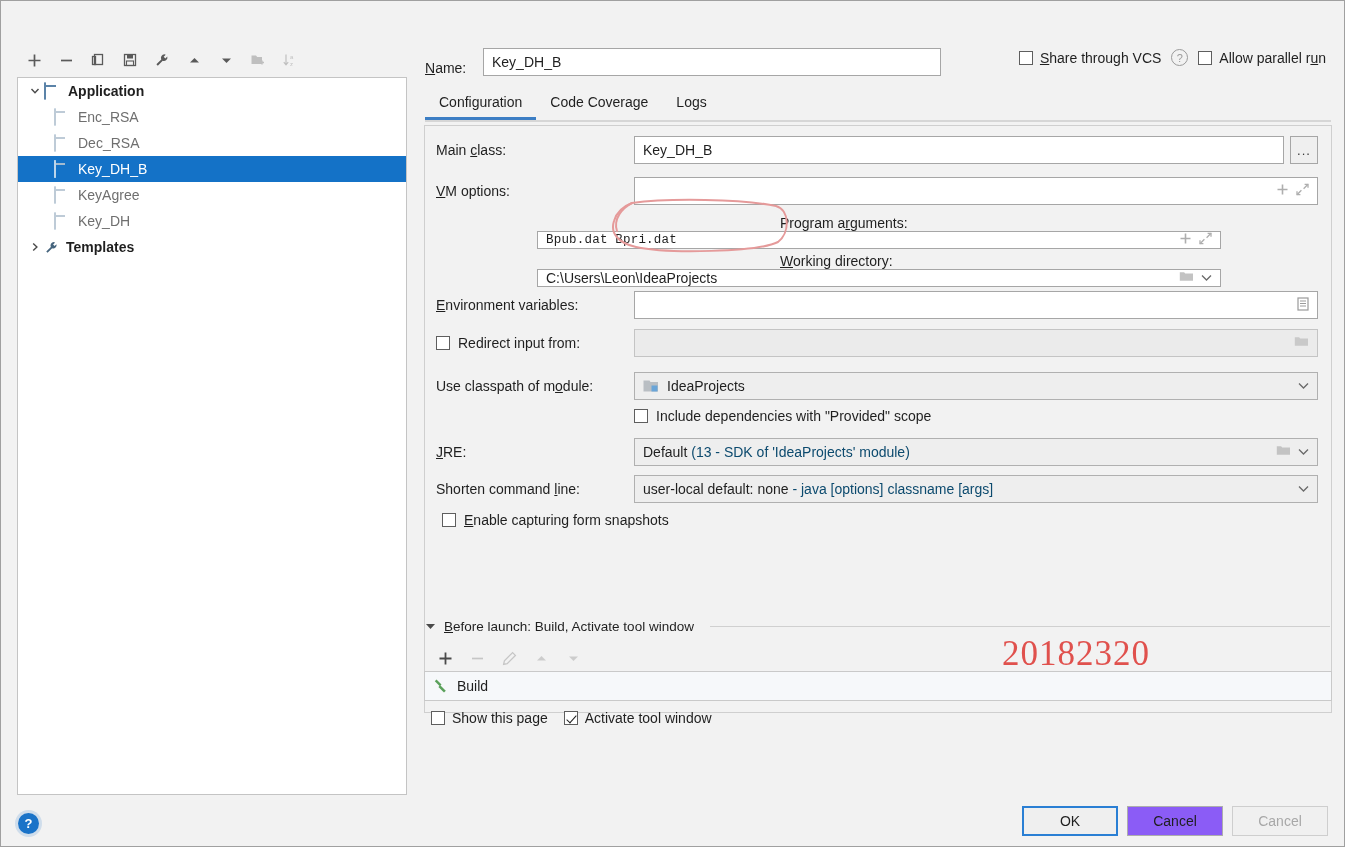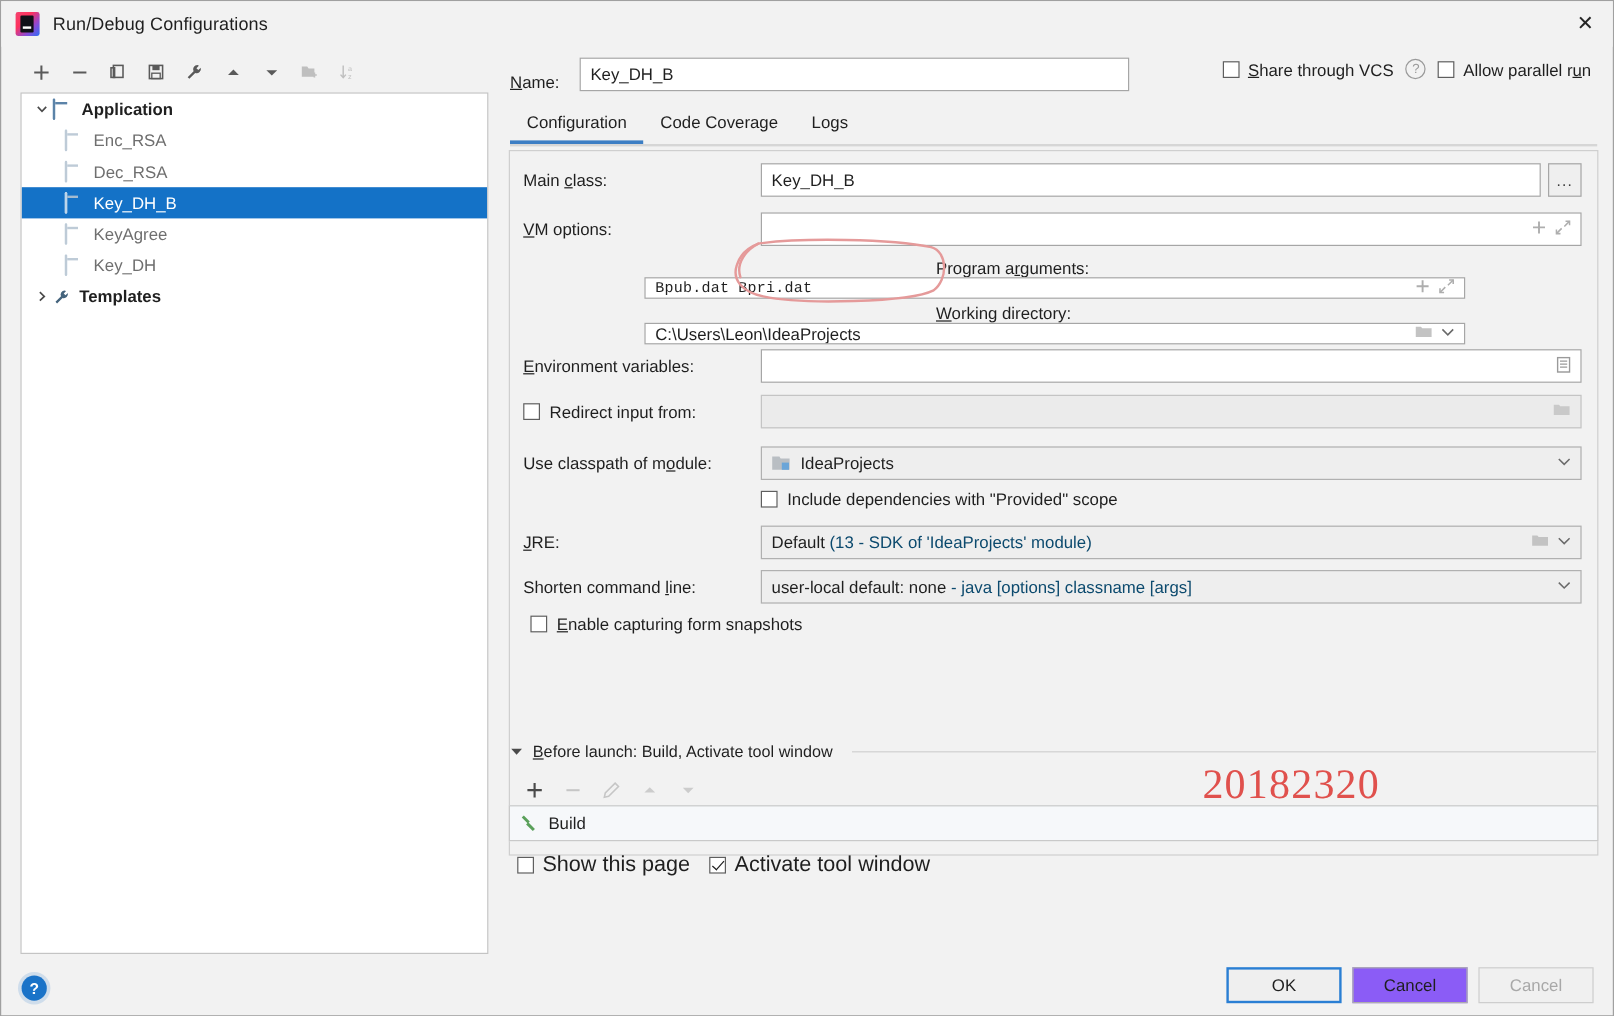--- a/index.html
+++ b/index.html
@@ -177,21 +177,21 @@
   .bl-toolbar {
     position: absolute; left: 428px; top: 643px; display: flex; align-items: center;
   }
   .bl-list {
     position: absolute; left: 423px; top: 670px; width: 908px; height: 30px;
     background: #f6f8fa; border: 1px solid #c9c9c9;
     display: flex; align-items: center; padding-left: 8px; font-size: 14px;
   }
   .bl-foot {
     position: absolute; left: 430px; top: 709px; display: flex; align-items: center; gap: 16px;
-    font-size: 18px;
+    font-size: 14px;
     text-align: center;
   }
   .annotation-num {
     position: absolute; left: 1001px; top: 633px;
     font-family: "Liberation Serif", serif; font-size: 35px; color: #e0514d;
     letter-spacing: 1px;
   }
 
   
   .red-ellipse {
@@ -216,25 +216,20 @@
   .btn.disabled { color: #a8a8a8; background: #f0f0f0; border-color: #cecece; }
   .btn-row {
     position: absolute; right: 16px; top: 805px; display: flex; gap: 9px;
   }
 </style>
 </head>
 <body>
 
 <div id="root">
 
-  <div class="titlebar">
-    <div class="title-icon"></div>
-    <div class="titlebar-text">Run/Debug Configurations</div>
-    <div class="close-btn">✕</div>
-  </div>
 
   <div class="left-toolbar">
     <div class="tb-btn">
       <svg width="15" height="15" viewBox="0 0 15 15">
           <path d="M7.5 1.5v12M1.5 7.5h12" stroke="#5a5a5a" stroke-width="1.7" fill="none"></path>
         </svg>
     </div>
     <div class="tb-btn">
       <svg width="15" height="15" viewBox="0 0 15 15">
           <path d="M2 7.5h11" stroke="#5a5a5a" stroke-width="1.7" fill="none"></path>

